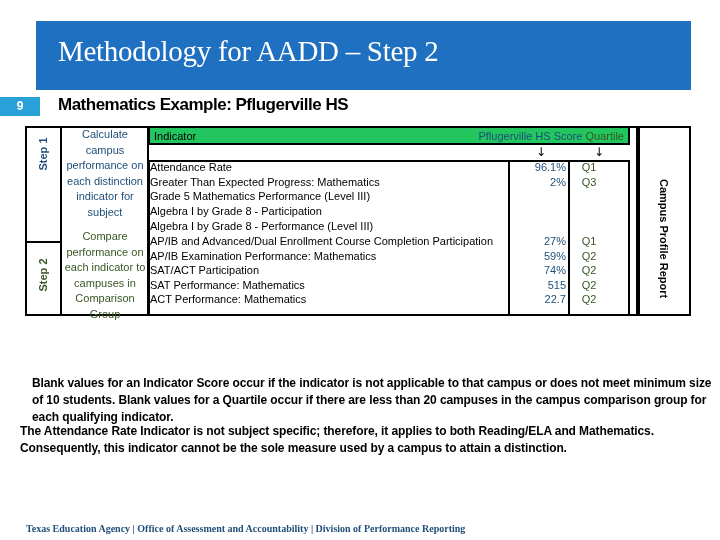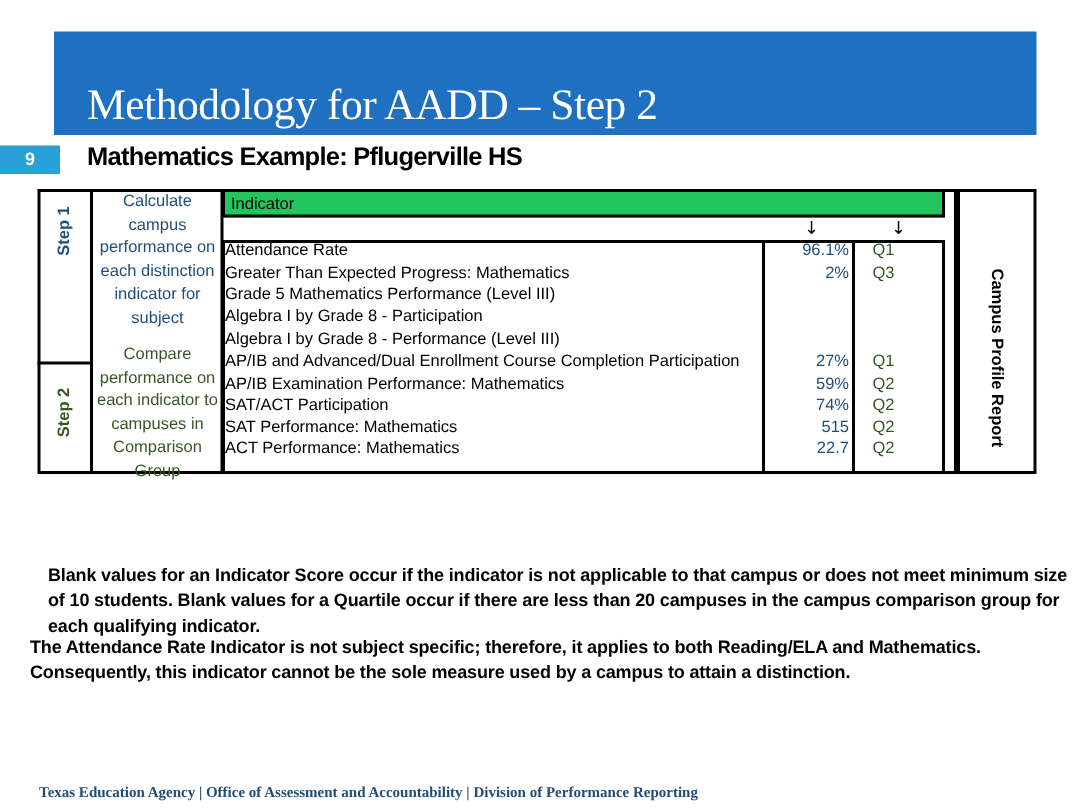--- a/index.html
+++ b/index.html
@@ -1,20 +1,20 @@
 <!DOCTYPE html>
 <html><head>
 <meta charset="utf-8">
 <style>
   html, body { margin:0; padding:0; }
   body { width:720px; height:540px; position:relative; background:#ffffff; overflow:hidden;
          font-family:"DejaVu Sans", sans-serif; color:#000; }
   .abs { position:absolute; }
   #title-band { left:36px; top:21px; width:655px; height:69px; background:#1f70c1; }
-  #title-text { left:22px; top:33px; font-family:"Liberation Serif", serif; font-size:29px; color:#fff; white-space:nowrap; letter-spacing:-0.3px; }
+  #title-text { left:22px; top:14px; font-family:"Liberation Serif", serif; font-size:29px; color:#fff; white-space:nowrap; letter-spacing:-0.3px; }
   #badge { left:0; top:97px; width:40px; height:19px; background:#2aa0d8; color:#fff; font-size:12px; font-weight:bold; text-align:center; line-height:19px; font-family:"Liberation Sans", sans-serif; }
   #subtitle { left:58px; top:95px; font-size:17px; font-weight:bold; white-space:nowrap; letter-spacing:-0.5px; font-family:"Liberation Sans", sans-serif;text-align:center; }
 
   .box { border:2px solid #000; box-sizing:border-box; }
   #outer { left:25px; top:126px; width:613px; height:190px; }
   #step-col-divider { left:60px; top:126px; width:2px; height:190px; background:#000; }
   #desc-col-divider { left:147px; top:126px; width:2px; height:190px; background:#000; }
   #step-divider { left:25px; top:241px; width:37px; height:2px; background:#000; }
 
   .step-label { font-size:11px; font-weight:bold; white-space:nowrap; transform:rotate(-90deg); transform-origin:center; text-align:center; width:60px; font-family:"Liberation Sans", sans-serif;}
@@ -65,20 +65,24 @@
 <div id="step-divider" class="abs"></div>
 
 <div id="step1" class="abs step-label">Step 1</div>
 <div id="step2" class="abs step-label">Step 2</div>
 
 <div id="desc1" class="abs desc">Calculate campus performance on each distinction indicator for subject</div>
 <div id="desc2" class="abs desc">Compare performance on each indicator to campuses in Comparison Group</div>
 
 <div id="ind-header" class="abs box">
   <span id="ind-header-label" class="abs">Indicator</span>
+  <span id="quartile-head" class="abs">
+    <span class="score-color">Pflugerville HS Score</span>
+    <span class="quart-color">Quartile</span>
+  </span>
 </div>
 <span id="arrow1" class="abs arrow">↓</span>
 <span id="arrow2" class="abs arrow">↓</span>
 
 <div id="data-box" class="abs box"></div>
 <div id="data-col1-divider" class="abs"></div>
 <div id="data-col2-divider" class="abs"></div>
 
 <div class="abs ind-row" style="top:161px">Attendance Rate</div>
 <div class="abs ind-row" style="top:176px">Greater Than Expected Progress: Mathematics</div>

